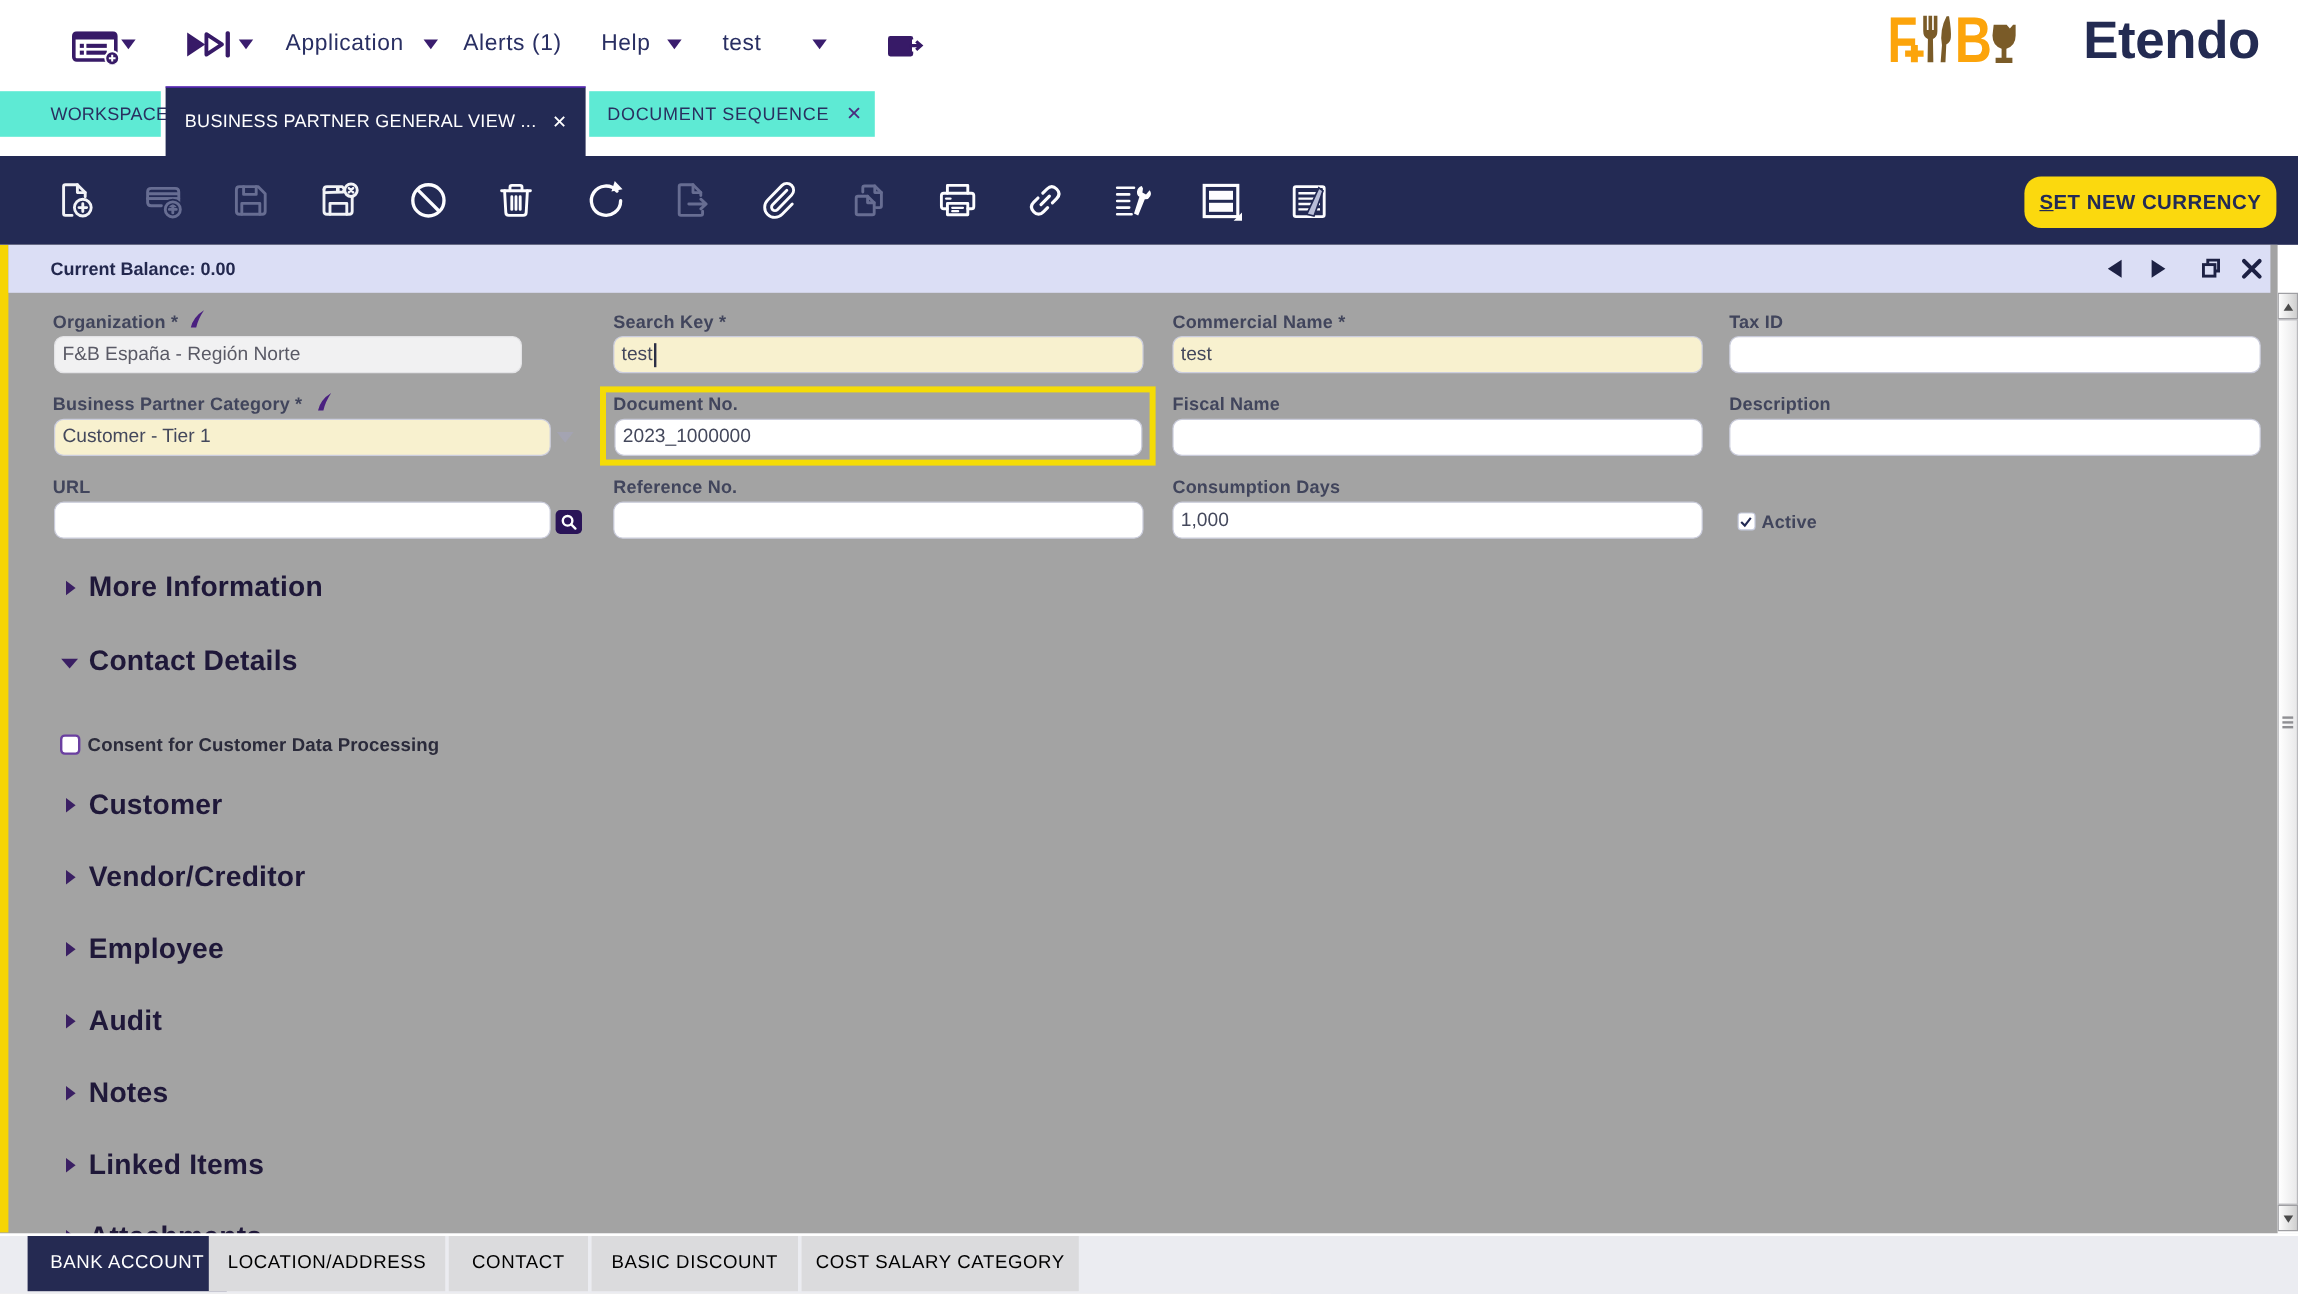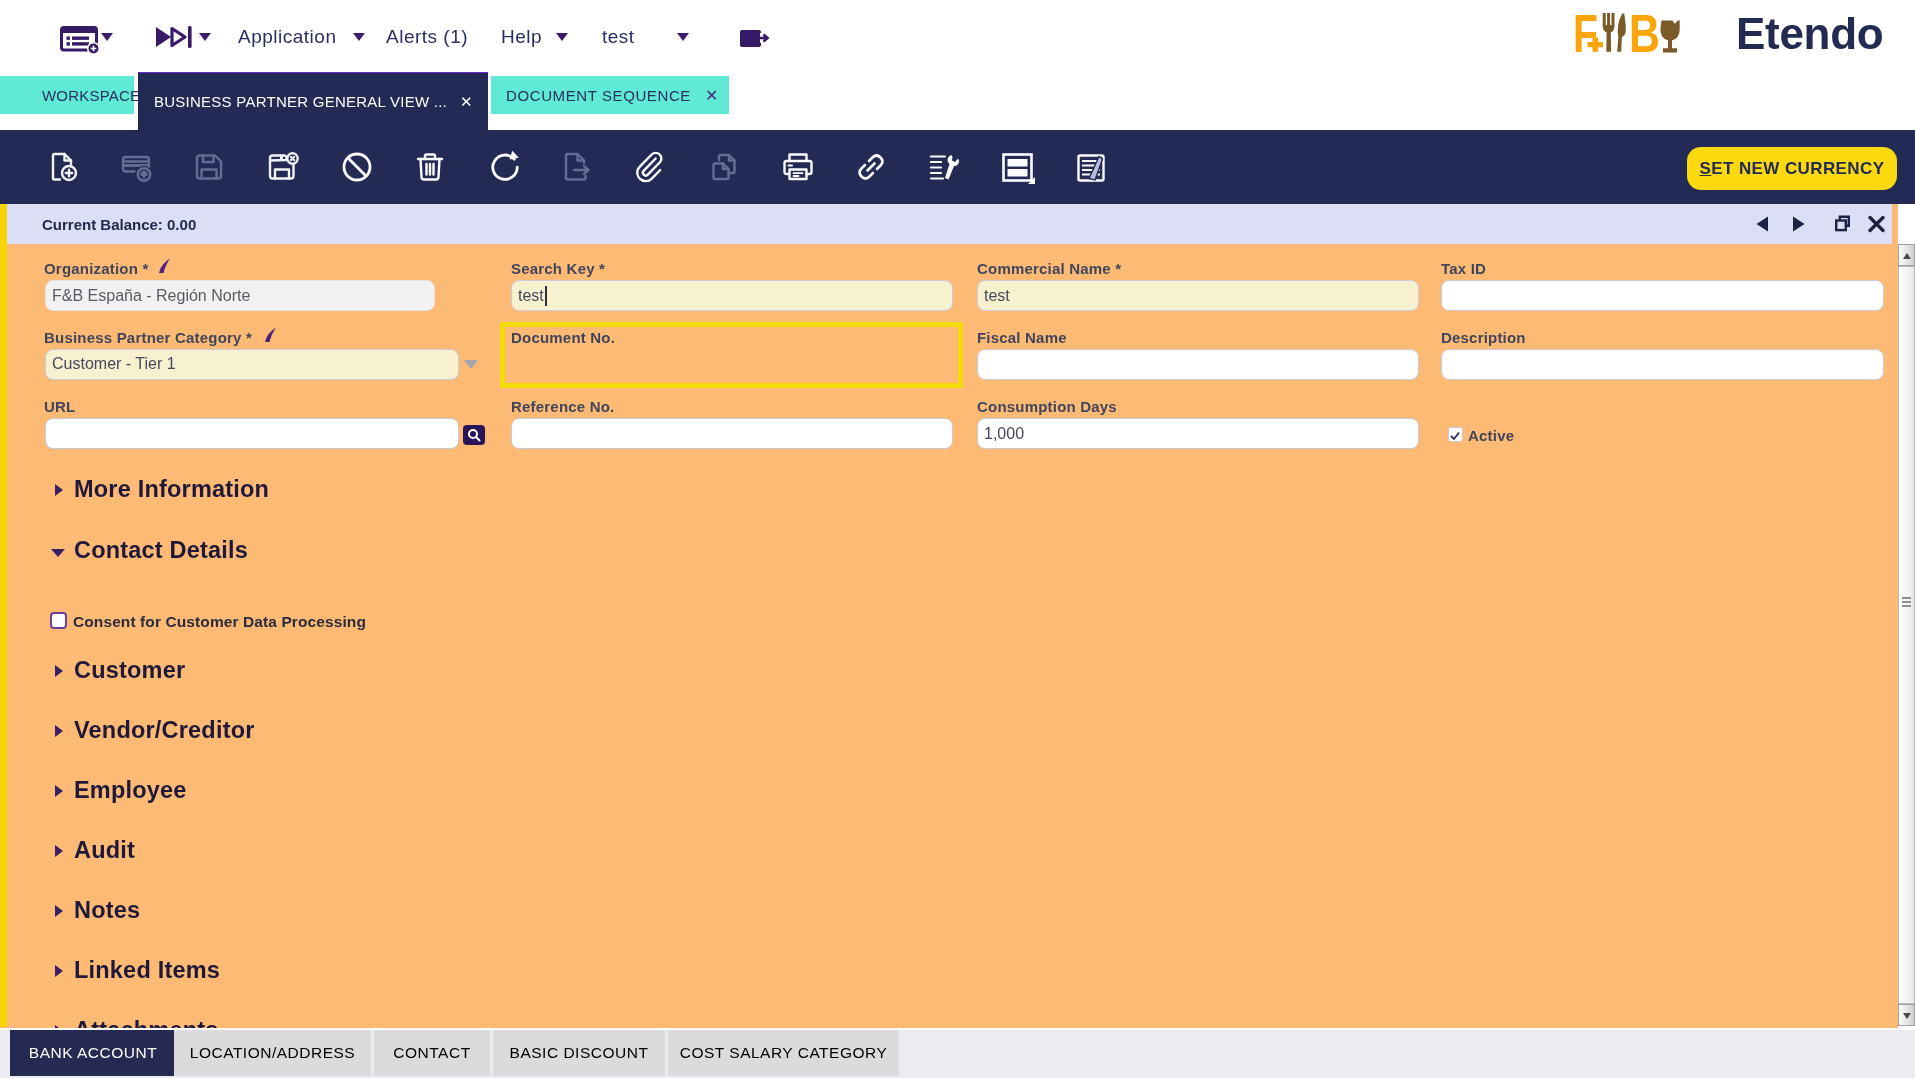--- a/index.html
+++ b/index.html
@@ -11,21 +11,21 @@
 .menutext { position:absolute; font-size:19px; color:#292f63; letter-spacing:0.5px; top:26px; }
 .caret { position:absolute; width:0; height:0; border-left:6.5px solid transparent; border-right:6.5px solid transparent; border-top:8px solid #3a1d6e; }
 
 #tabrow { left:0; top:72px; width:1915px; height:58px; background:#fff; }
 .itab { position:absolute; top:4px; height:38px; background:#5eead4; color:#2a3060; font-size:15px; letter-spacing:0.6px; display:flex; align-items:center; }
 #tab-active { left:138px; top:0; width:350px; height:58px; background:#232a54; border-top:1px solid #6d28d9; color:#fff; }
 
 #toolbar { left:0; top:130px; width:1915px; height:74px; background:#232a54; }
 #btn-currency { position:absolute; left:1687px; top:17px; width:210px; height:43px; background:#fbd90e; border-radius:14px; color:#232b55; font-size:17px; font-weight:bold; letter-spacing:0.4px; display:flex; align-items:center; justify-content:center; }
 
-#formarea { left:0; top:204px; width:1898px; height:824px; background:#fdba74; overflow:hidden; }
+#formarea { left:0; top:204px; width:1898px; height:824px; background:#a3a3a3; overflow:hidden; }
 #ystrip { position:absolute; left:0; top:0; width:7px; height:823px; background:#f6d504; }
 #balbar { position:absolute; left:7px; top:0; width:1885px; height:39.5px; background:#dbdef5; }
 .label { position:absolute; font-size:15px; color:#41455c; font-weight:bold; letter-spacing:0.2px; }
 .inp { position:absolute; height:31px; border:1px solid #c9cbda; border-radius:8px; background:#fff; font-size:16px; color:#44485c; padding:0 6px; display:flex; align-items:center; white-space:nowrap; }
 .inp.yel { background:#f8f1cf; border-color:#cccede; }
 .inp.gray { background:#f1f1f2; border-color:#e3e3e6; color:#5a5a66; }
 .sect { position:absolute; font-size:23.5px; color:#1f1839; font-weight:bold; letter-spacing:0.2px; }
 .tri-r { position:absolute; width:0; height:0; border-top:6.5px solid transparent; border-bottom:6.5px solid transparent; border-left:8px solid #3a1f63; }
 .tri-d { position:absolute; width:0; height:0; border-left:7px solid transparent; border-right:7px solid transparent; border-top:8.5px solid #3a1f63; }
 
@@ -218,20 +218,21 @@
   <div class="inp" style="left:1441px;top:76px;width:443px"></div>
 
   <div class="label" style="left:44px;top:125px">Business Partner Category *</div>
   <svg class="abs" style="left:264px;top:123px" width="14" height="16" viewBox="0 0 14 16">
         <path d="M1 15 Q3 6 12 0.5 Q7 8 5.5 15 Z" fill="#4a2080"></path>
       </svg>
   <div class="inp yel" style="left:45px;top:144.5px;width:414px">Customer - Tier 1</div>
   <div class="abs" style="left:464px;top:156px;width:0;height:0;border-left:7px solid transparent;border-right:7px solid transparent;border-top:9.5px solid #a4a4b2"></div>
   <div class="abs" style="left:500px;top:118px;width:463px;height:66px;border:5px solid #f5dc06"></div>
   <div class="label" style="left:511px;top:125px">Document No.</div>
+  <div class="inp" style="left:512px;top:144.5px;width:440px">2023_1000000</div>
   <div class="label" style="left:977px;top:125px">Fiscal Name</div>
   <div class="inp" style="left:977px;top:144.5px;width:442px"></div>
   <div class="label" style="left:1441px;top:125px">Description</div>
   <div class="inp" style="left:1441px;top:144.5px;width:443px"></div>
 
   <div class="label" style="left:44px;top:194px">URL</div>
   <div class="inp" style="left:45px;top:214px;width:414px"></div>
   <div class="abs" style="left:463px;top:220.5px;width:22px;height:20px;background:#2a1458;border-radius:4px">
     <svg width="22" height="20" viewBox="0 0 22 20">
           <circle cx="10" cy="9" r="4" fill="none" stroke="#fff" stroke-width="2"></circle>
@@ -268,21 +269,21 @@
   <div class="tri-r" style="left:55px;top:700.5px"></div>
   <div class="sect" style="left:74px;top:693px">Notes</div>
   <div class="tri-r" style="left:55px;top:760.5px"></div>
   <div class="sect" style="left:74px;top:753px">Linked Items</div>
   <div class="tri-r" style="left:55px;top:820.5px"></div>
   <div class="sect" style="left:74px;top:813px">Attachments</div>
 </div>
 
 <div class="abs" id="bottombar">
       <div class="abs" style="left:0;top:0;width:1915px;height:2px;background:#fff"></div>
-  <div class="btab" style="left:10px;width:166px;background:#252a52;color:#fff">BANK ACCOUNT</div>
+  <div class="btab" style="left:23px;width:166px;background:#252a52;color:#fff">BANK ACCOUNT</div>
   <div class="btab" style="left:174px;width:197px">LOCATION/ADDRESS</div>
   <div class="btab" style="left:374px;width:116px">CONTACT</div>
   <div class="btab" style="left:493px;width:172px">BASIC DISCOUNT</div>
   <div class="btab" style="left:668px;width:231px">COST SALARY CATEGORY</div>
 </div>
 
 <div class="abs" id="sbar">
   <div class="abs" style="left:0;top:0;width:17px;height:22px;background:linear-gradient(90deg,#fdfdfd,#cfcfcf);border:1px solid #9f9fa3;">
     <div class="abs" style="left:4px;top:8px;width:0;height:0;border-left:4.5px solid transparent;border-right:4.5px solid transparent;border-bottom:6px solid #4a4a4a"></div>
   </div>

